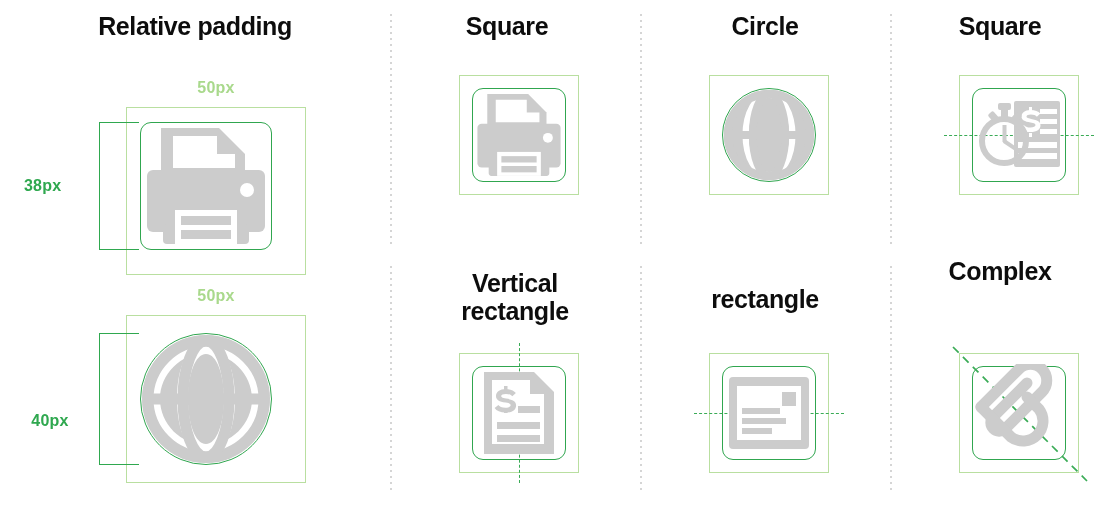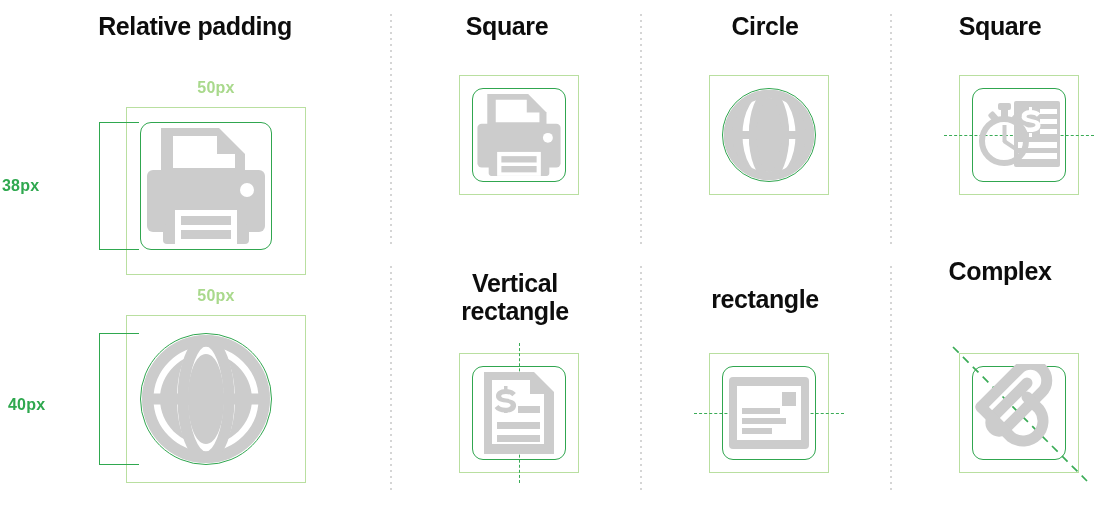--- a/index.html
+++ b/index.html
@@ -111,21 +111,21 @@
   <div class="divider" style="left:890px; top:266px; height:228px;"></div>
 
   <div class="heading" style="left:0px; top:12px; width:390px;">Relative padding</div>
 
   <div class="label-light" style="left:126px; top:79px; width:180px;">50px</div>
 
   <div class="pad-box" style="left:126px; top:107px; width:180px; height:168px;"></div>
 
   <div class="bracket" style="left:99px; top:122px; width:40px; height:128px;"></div>
 
-  <div class="label-dark" style="left:2px; top:177px; width:84px; text-align:left;">38px</div>
+  <div class="label-dark" style="left:24px; top:177px; width:84px; text-align:left;">38px</div>
 
   <div class="icon-box" style="left:140px; top:122px; width:132px; height:128px;"></div>
 
   <div class="art" style="left:145px; top:126px; width:122px; height:120px;">
     <svg viewBox="0 0 122 120" width="122" height="120" aria-hidden="true">
       <g class="gry">
 
         <path d="M16 2 h58 l26 26 v22 h-84 z"></path>
 
         <rect x="2" y="44" width="118" height="62" rx="6"></rect>
@@ -142,21 +142,21 @@
       <rect x="36" y="104" width="50" height="9" class="gry"></rect>
     </svg>
   </div>
 
   <div class="label-light" style="left:126px; top:287px; width:180px;">50px</div>
 
   <div class="pad-box" style="left:126px; top:315px; width:180px; height:168px;"></div>
 
   <div class="bracket" style="left:99px; top:333px; width:40px; height:132px;"></div>
 
-  <div class="label-dark" style="left:8px; top:396px; width:84px; text-align:left;">40px</div>
+  <div class="label-dark" style="left:8px; top:412px; width:84px; text-align:center;">40px</div>
 
   <div class="icon-box circle" style="left:140px; top:333px; width:132px; height:132px;"></div>
 
   <div class="art" style="left:141px; top:334px; width:130px; height:130px;">
     <svg viewBox="0 0 130 130" width="130" height="130" aria-hidden="true">
       <circle cx="65" cy="65" r="64" class="gry"></circle>
 
       <g fill="#ffffff">
         <path d="M65 8 C47 8 36 33 36 65 C36 97 47 122 65 122 C83 122 94 97 94 65 C94 33 83 8 65 8 Z
                  M65 20 C76 20 83 41 83 65 C83 89 76 110 65 110 C54 110 47 89 47 65 C47 41 54 20 65 20 Z"></path>

